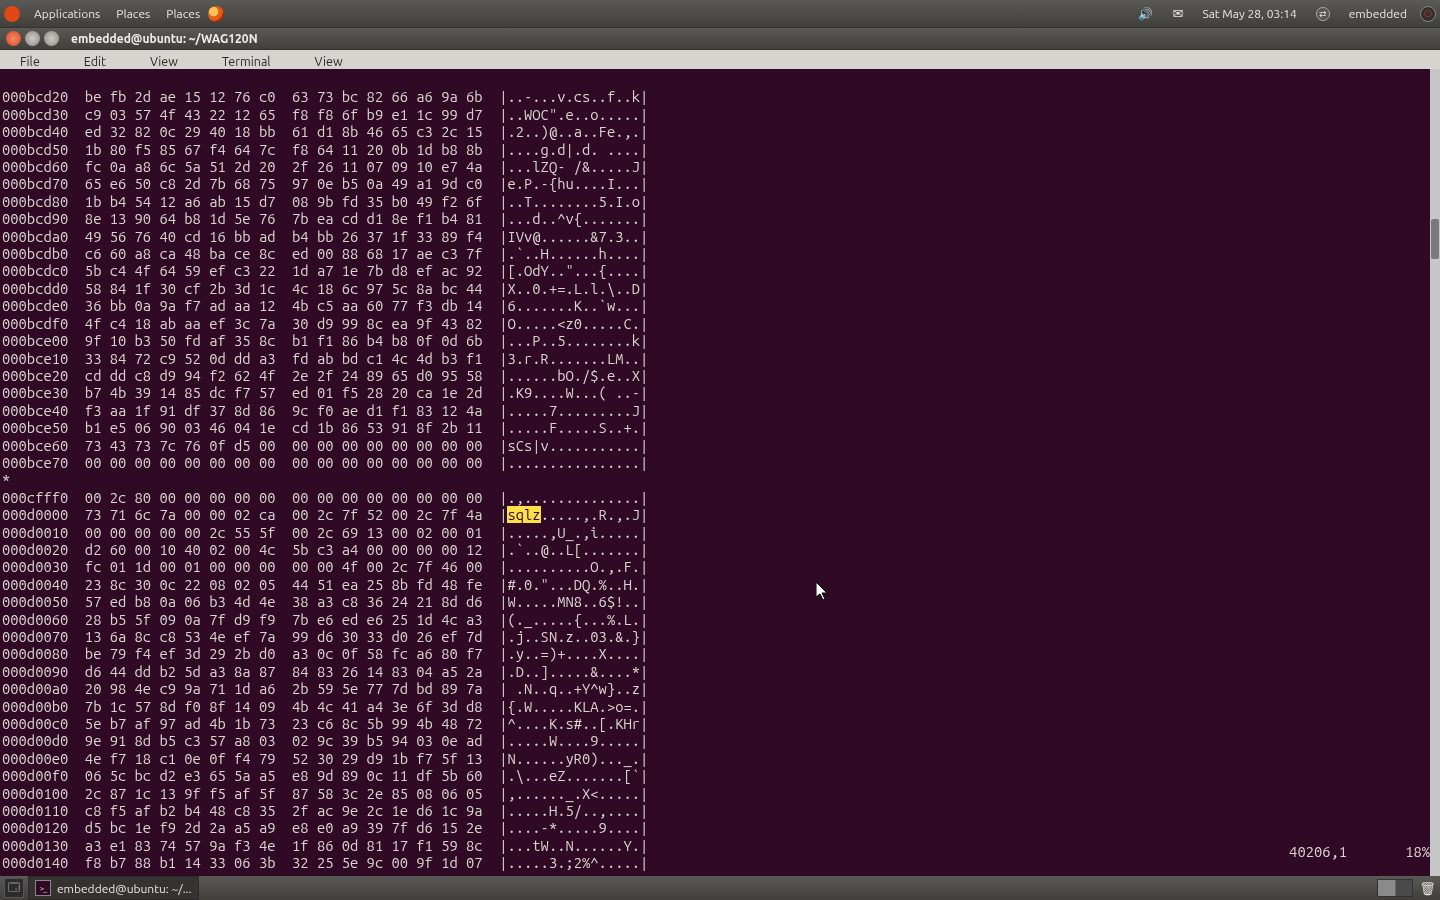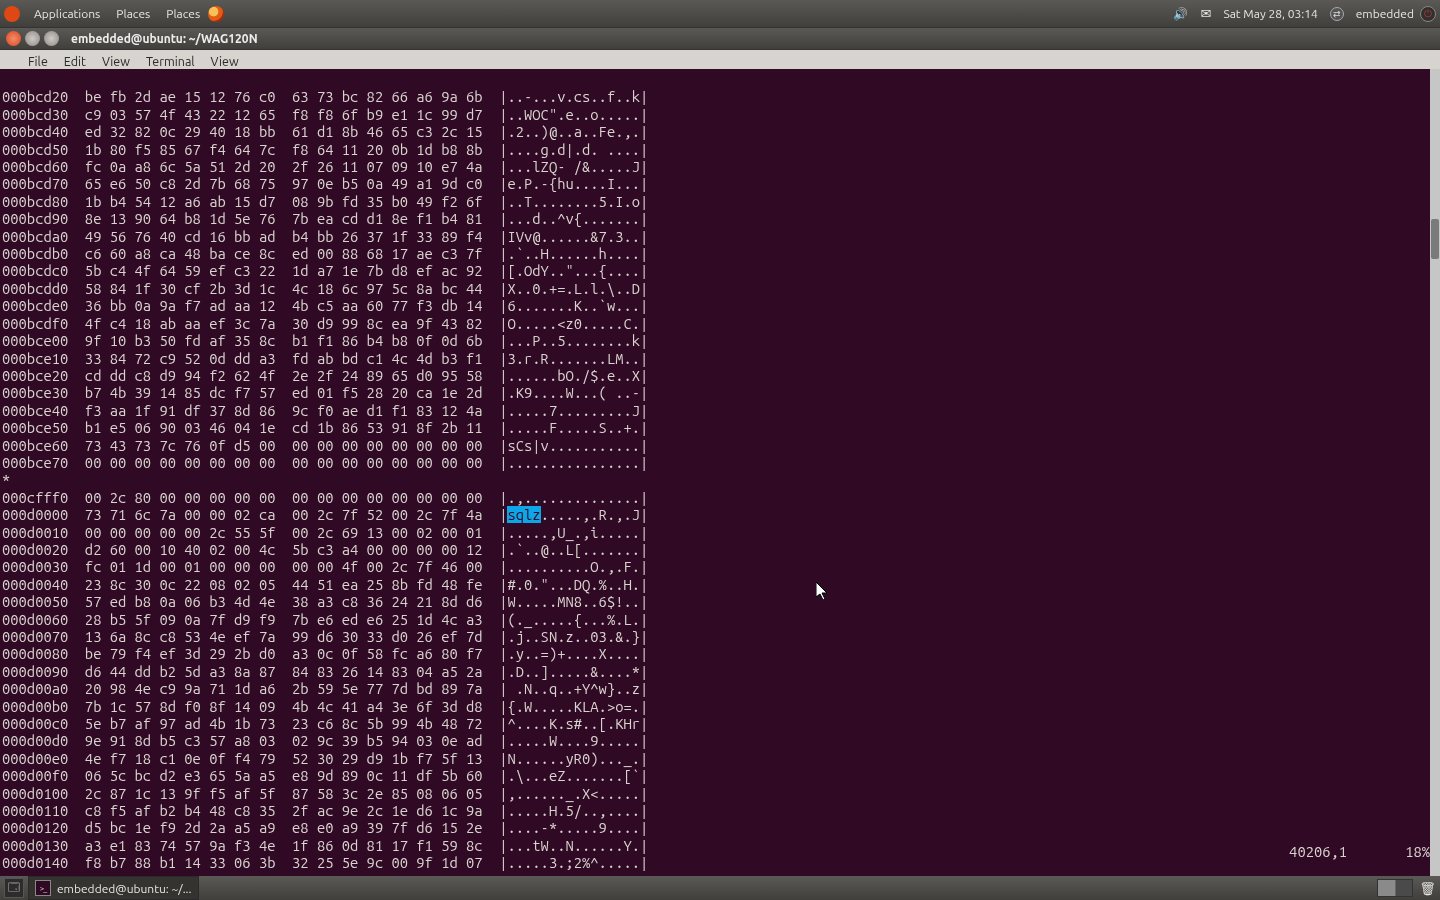--- a/index.html
+++ b/index.html
@@ -23,21 +23,21 @@
   border-bottom: 1px solid #333;
 }
 #top-panel .ubuntu-logo {
   width: 16px; height: 16px; margin-right: 6px;
   border-radius: 50%;
   background: #dd4814;
   position: relative;
 }
 #top-panel .menu-item { padding: 0 8px; cursor: pointer; }
 #top-panel .spacer { flex: 1; }
-#top-panel .indicator { padding: 0 6px; display: flex; align-items: center; }
+#top-panel .indicator { padding: 0 6px; display: flex; align-items: center; margin-left: 7px; }
 #top-panel .ff-icon {
   width: 16px; height: 16px; border-radius: 50%;
   background: radial-gradient(circle at 35% 35%, #f7c15a 0 30%, #e55b13 35% 60%, #a12f0b 65% 100%);
 }
 #top-panel .power-icon {
   width: 16px; height: 16px; border-radius: 50%;
   background: #303030;
   border: 1px solid #888;
   display:flex;align-items:center;justify-content:center;
 }
@@ -73,41 +73,42 @@
 
 
 #menubar {
   height: 23px;
   background: #d7d3cf;
   border-bottom: 1px solid #b5b1ad;
   display: flex;
   align-items: center;
   font-size: 12.5px;
   color: #2a2a2a;
-  padding: 0 20px;
+  padding: 0 12px;
+  gap: 28px;
 }
 #menubar .menu-item { padding: 0 8px; cursor: pointer; text-decoration: underline dotted transparent; }
 
 
 #terminal {
   position: absolute;
   top: 69px;
   left: 0;
   right: 0;
   bottom: 24px;
   background: #300a24;
   color: #d9d4d0;
   font-family: "Ubuntu Mono", "DejaVu Sans Mono", monospace;
   font-size: 14.8px;
   line-height: 17.4px;
   white-space: pre;
   padding: 2px 12px 0 2px;
   overflow: hidden;
 }
-#terminal .hl { background: #0ea5e9; color: #300a24; }
+#terminal .hl { background: #fde047; color: #300a24; }
 #terminal .status {
   position: absolute;
   right: 10px;
   bottom: 16px;
   color: #d9d4d0;
 }
 
 
 #term-scrollbar {
   position: absolute;

